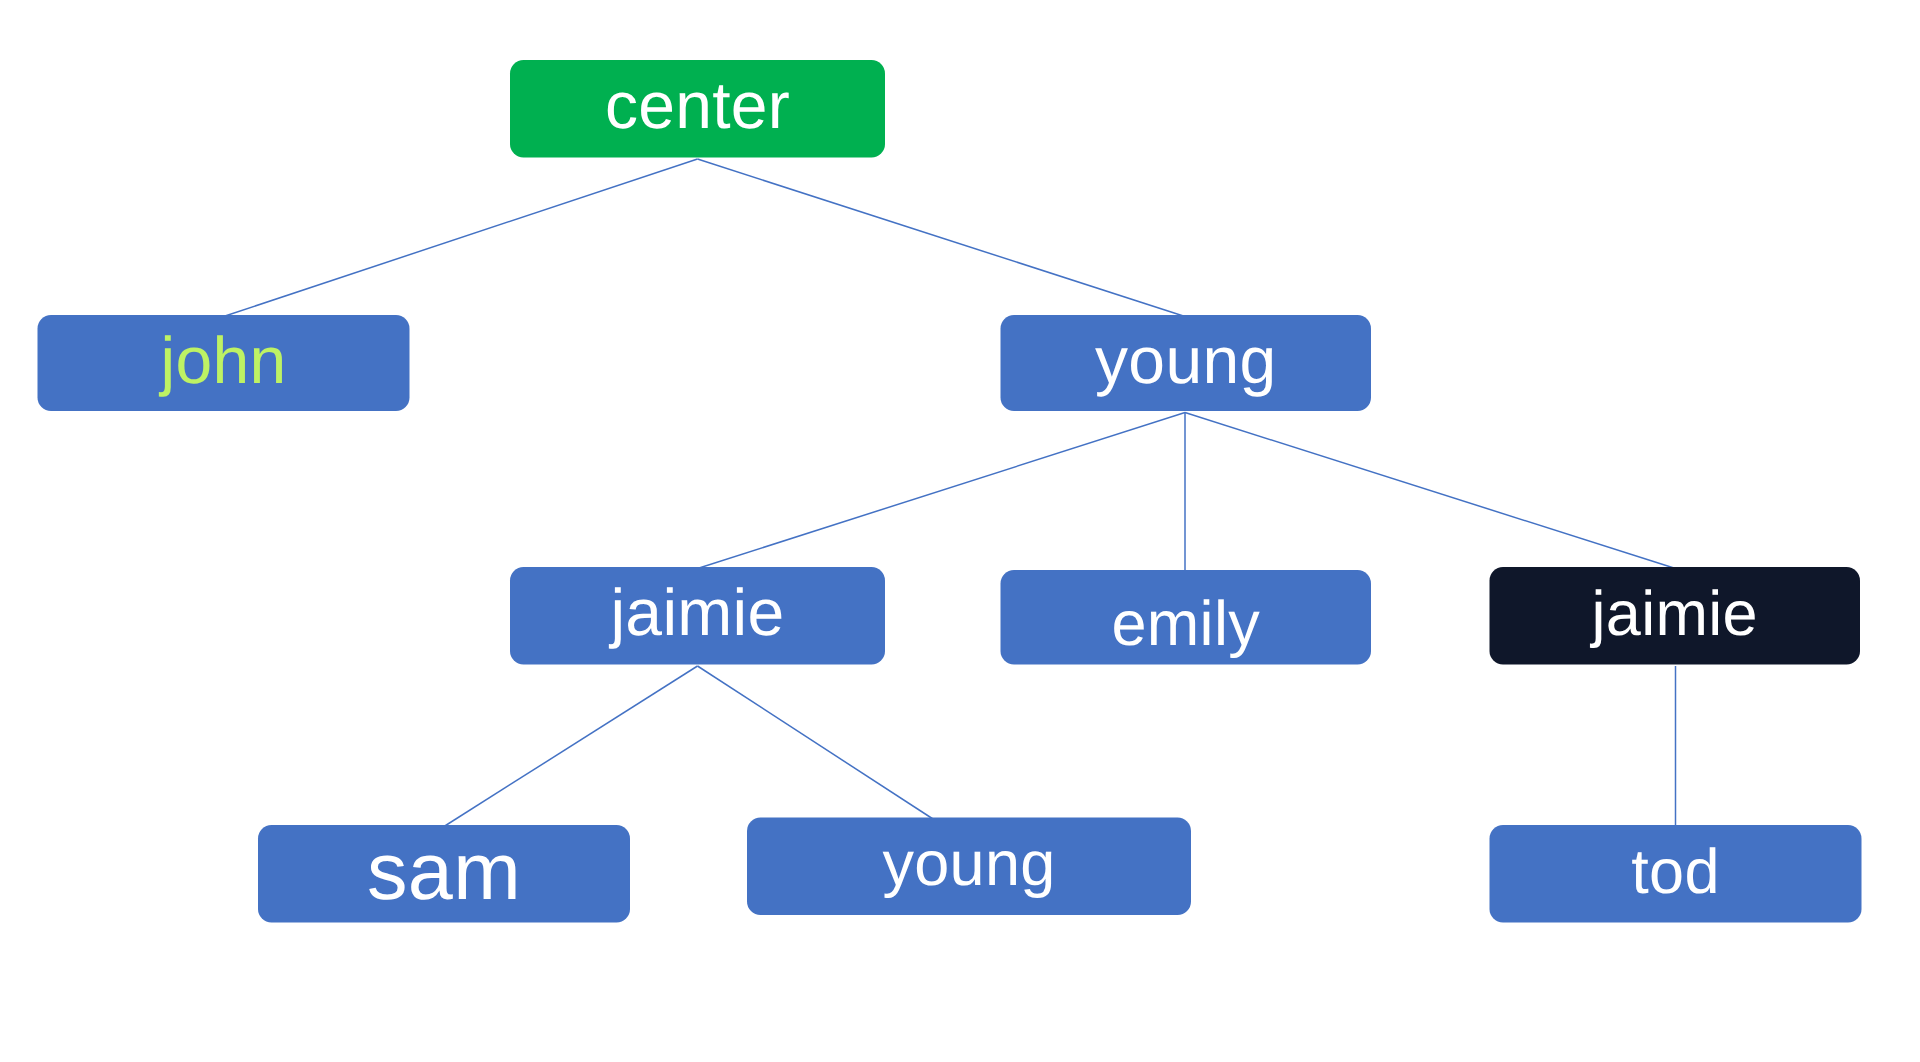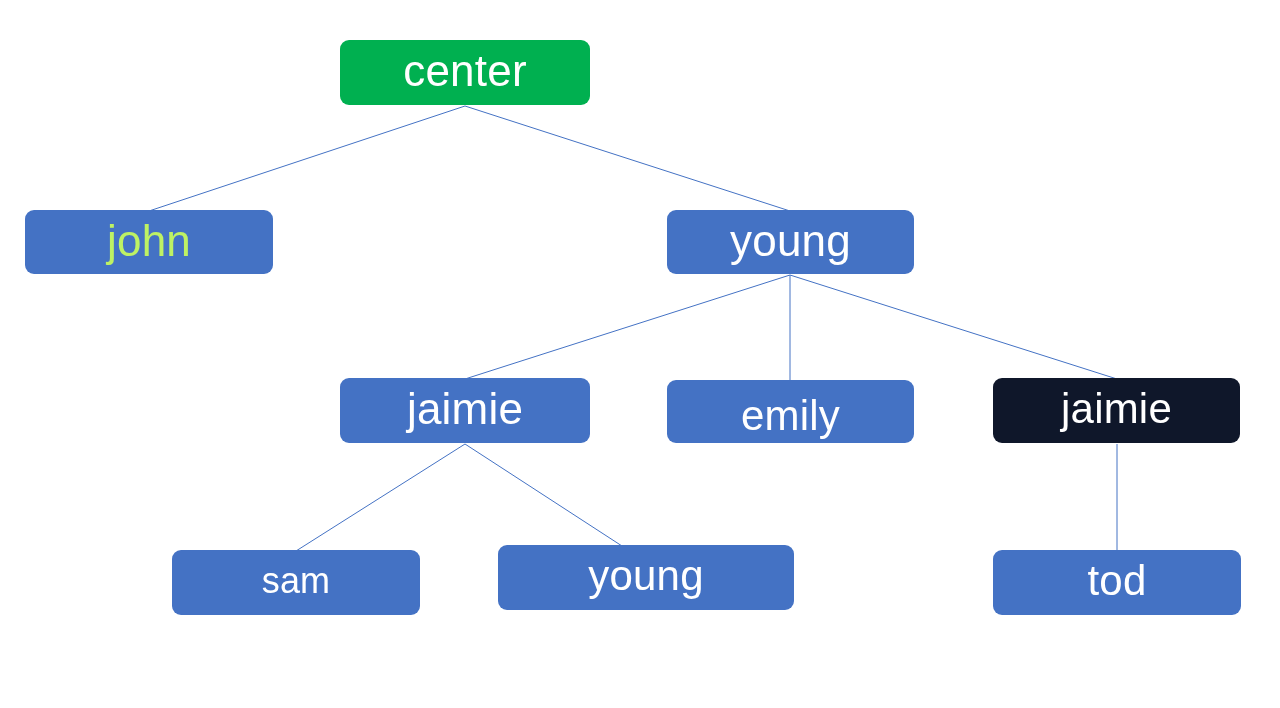--- a/index.html
+++ b/index.html
@@ -75,21 +75,21 @@
       <div class="node" style="left: 340px; top: 378px; width: 250px; height: 65px; background: rgb(68, 114, 196); color: rgb(255, 255, 255); border-radius: 9px;">
         <span class="node-label" style="font-size: 44px;">jaimie</span>
       </div>
       <div class="node" style="left: 667px; top: 380px; width: 247px; height: 63px; background: rgb(68, 114, 196); color: rgb(255, 255, 255); border-radius: 9px;">
         <span class="node-label" style="font-size: 42px; margin-top: 12px;">emily</span>
       </div>
       <div class="node" style="left: 993px; top: 378px; width: 247px; height: 65px; background: #0f172a; color: rgb(255, 255, 255); border-radius: 9px;">
         <span class="node-label" style="font-size: 42px;">jaimie</span>
       </div>
       <div class="node" style="left: 172px; top: 550px; width: 248px; height: 65px; background: rgb(68, 114, 196); color: rgb(255, 255, 255); border-radius: 9px;">
-        <span class="node-label" style="font-size: 36px;">sam</span>
+        <span class="node-label" style="font-size: 54px;">sam</span>
       </div>
       <div class="node" style="left: 498px; top: 545px; width: 296px; height: 65px; background: rgb(68, 114, 196); color: rgb(255, 255, 255); border-radius: 9px;">
         <span class="node-label" style="font-size: 42px;">young</span>
       </div>
       <div class="node" style="left: 993px; top: 550px; width: 248px; height: 65px; background: rgb(68, 114, 196); color: rgb(255, 255, 255); border-radius: 9px; text-align: right;">
         <span class="node-label" style="font-size: 42px;">tod</span>
       </div>
     </div>
 
 </div>

